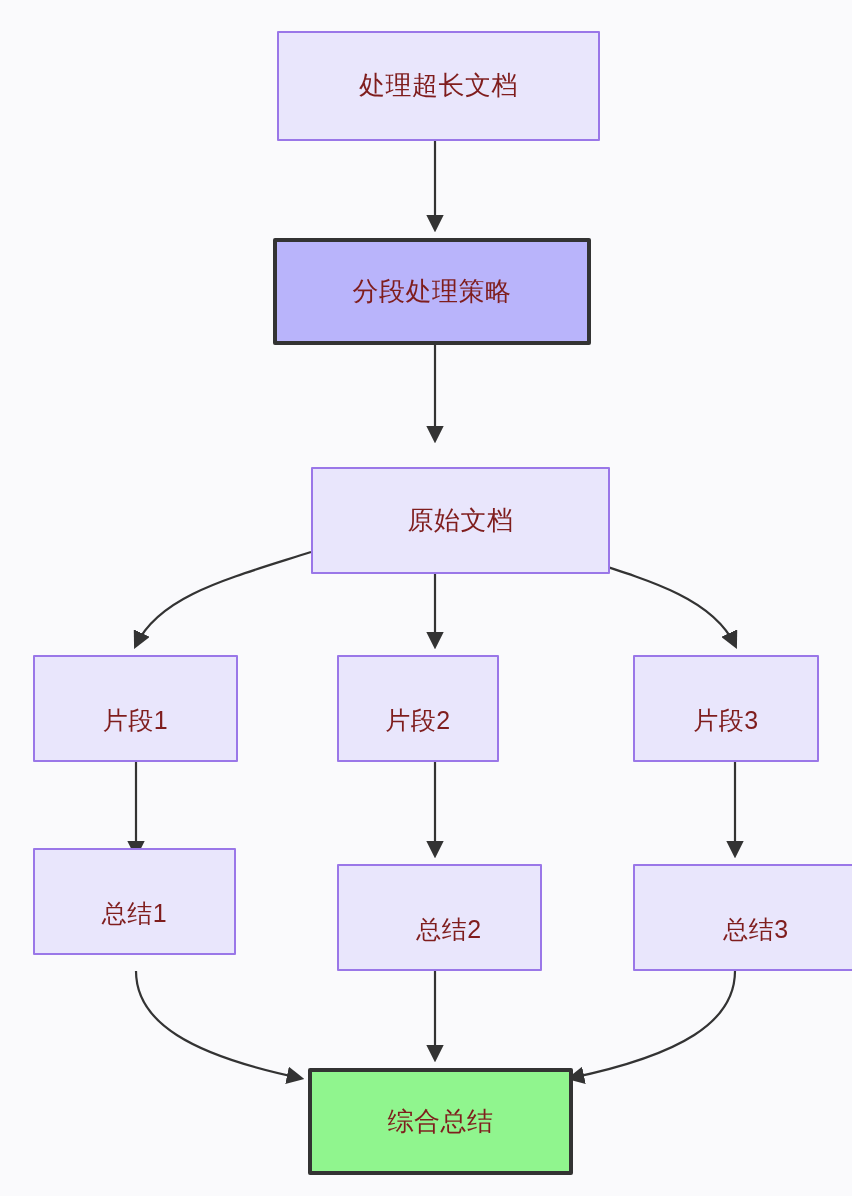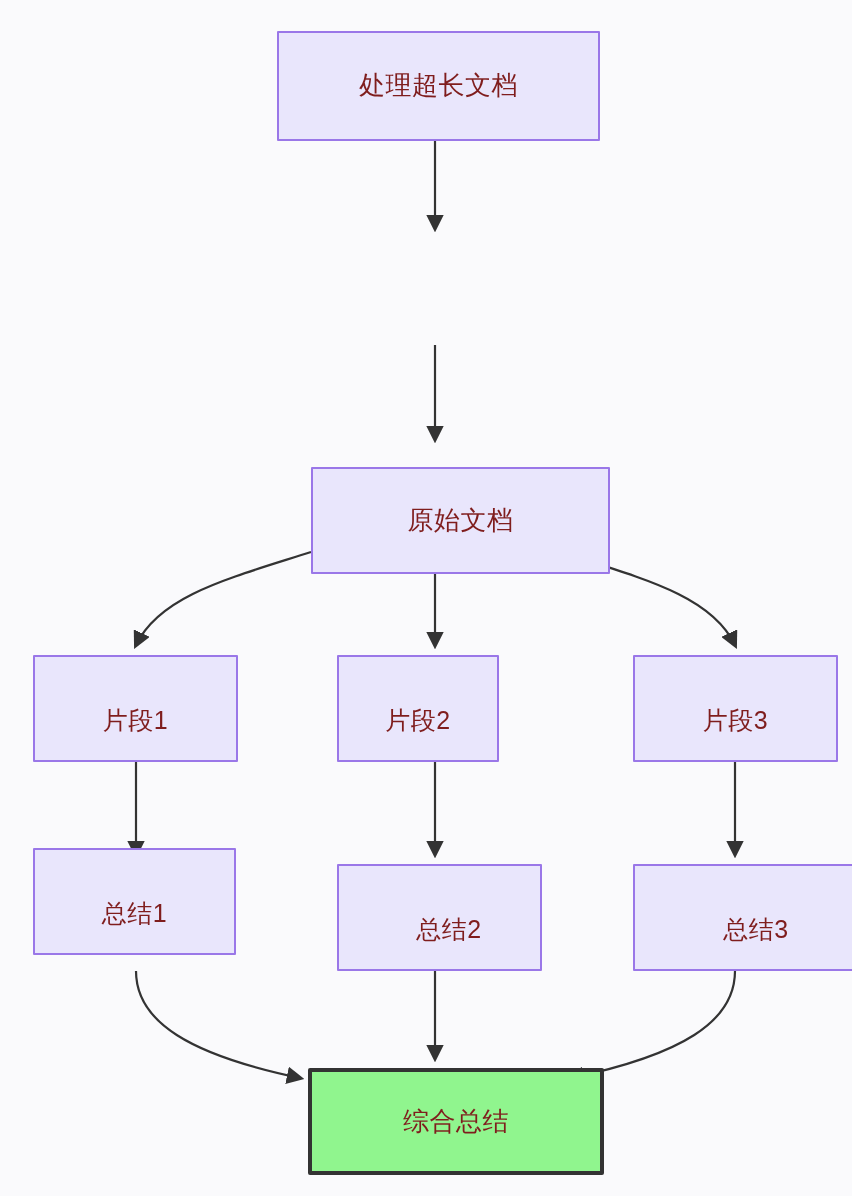--- a/index.html
+++ b/index.html
@@ -92,46 +92,49 @@
 
     <path d="M 435,971 L 435,1058" fill="none" stroke="#333333" stroke-width="2.2" marker-end="url(#arrowhead)"></path>
 
     <path d="M 735,971 C 735,1022 681,1055 571,1078" fill="none" stroke="#333333" stroke-width="2.2" marker-end="url(#arrowhead)"></path>
   </svg>
 
   <div class="node style-light" style="left:277px; top:31px; width:323px; height:110px;">
     <span class="node-label fs-26">处理超长文档</span>
   </div>
 
+  <div class="node style-strategy" style="left:273px; top:238px; width:318px; height:107px;">
+    <span class="node-label fs-26">分段处理策略</span>
+  </div>
 
   <div class="node style-light" style="left:311px; top:467px; width:299px; height:107px;">
     <span class="node-label fs-26">原始文档</span>
   </div>
 
   <div class="node style-light" style="left:33px; top:655px; width:205px; height:107px;">
     <span class="node-label fs-25">片段1</span>
   </div>
 
   <div class="node style-light" style="left:337px; top:655px; width:162px; height:107px;">
     <span class="node-label fs-25">片段2</span>
   </div>
 
-  <div class="node style-light" style="left:633px; top:655px; width:205px; height:107px;">
+  <div class="node style-light" style="left:633px; top:655px; width:186px; height:107px;">
     <span class="node-label fs-25">片段3</span>
   </div>
 
   <div class="node style-light" style="left:33px; top:848px; width:203px; height:107px;">
     <span class="node-label fs-25">总结1</span>
   </div>
 
   <div class="node style-light" style="left:337px; top:864px; width:205px; height:107px;padding-left:19px;">
     <span class="node-label fs-25">总结2</span>
   </div>
 
   <div class="node style-light" style="left:633px; top:864px; width:246px; height:107px;">
     <span class="node-label fs-25">总结3</span>
   </div>
 
-  <div class="node style-final" style="left:308px; top:1068px; width:296px; height:107px;">
+  <div class="node style-final" style="left:308px; top:1068px; width:265px; height:107px;">
     <span class="node-label fs-26">综合总结</span>
   </div>
 
 </div>
 
 </body></html>

